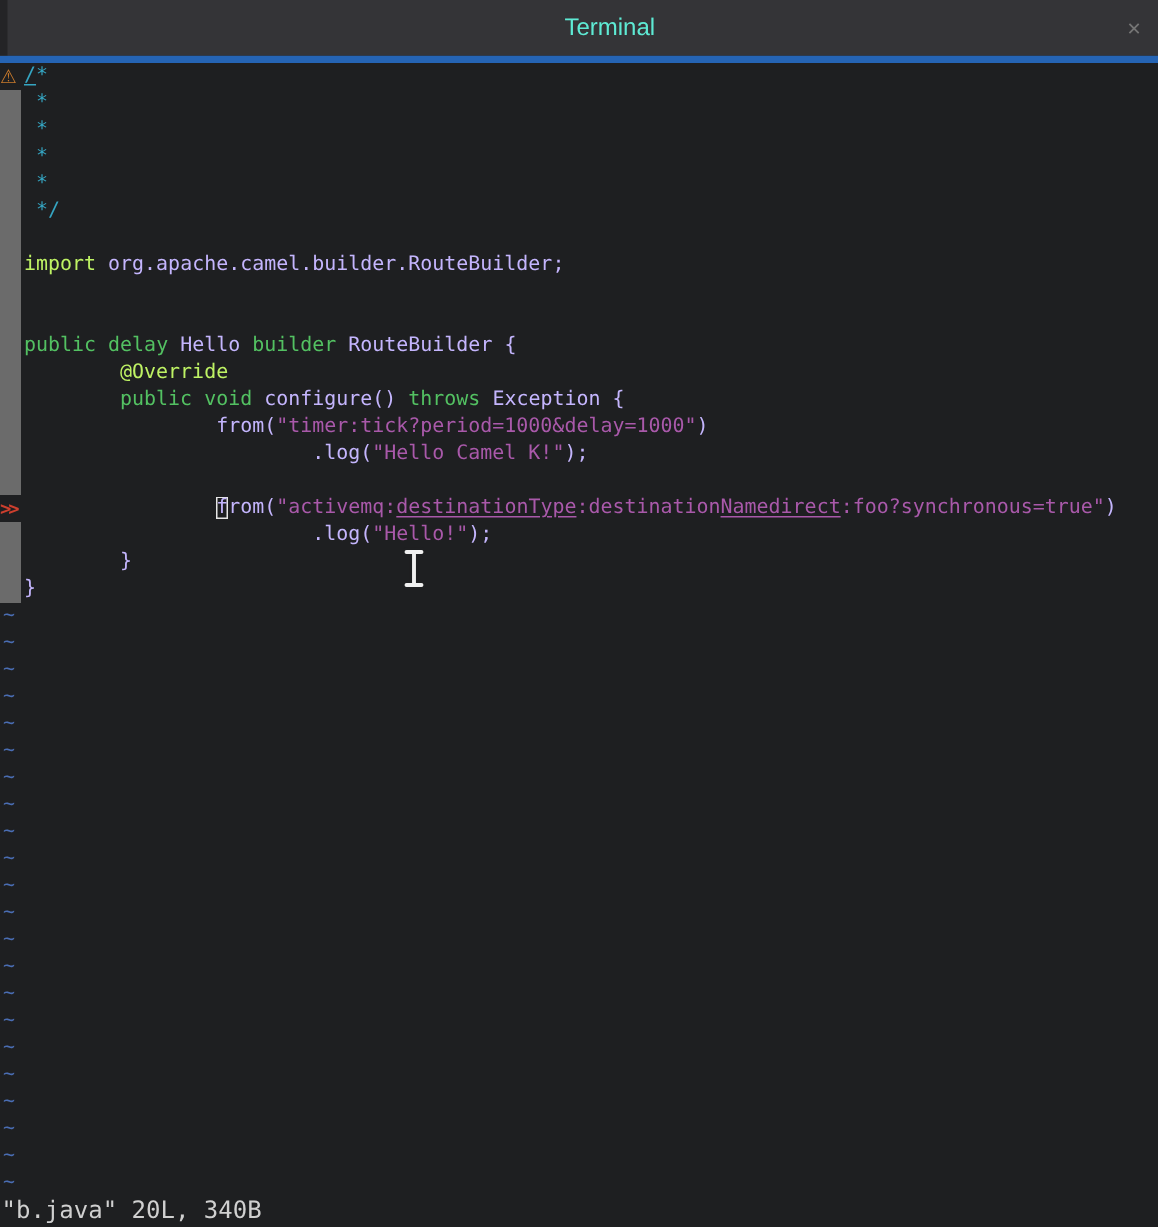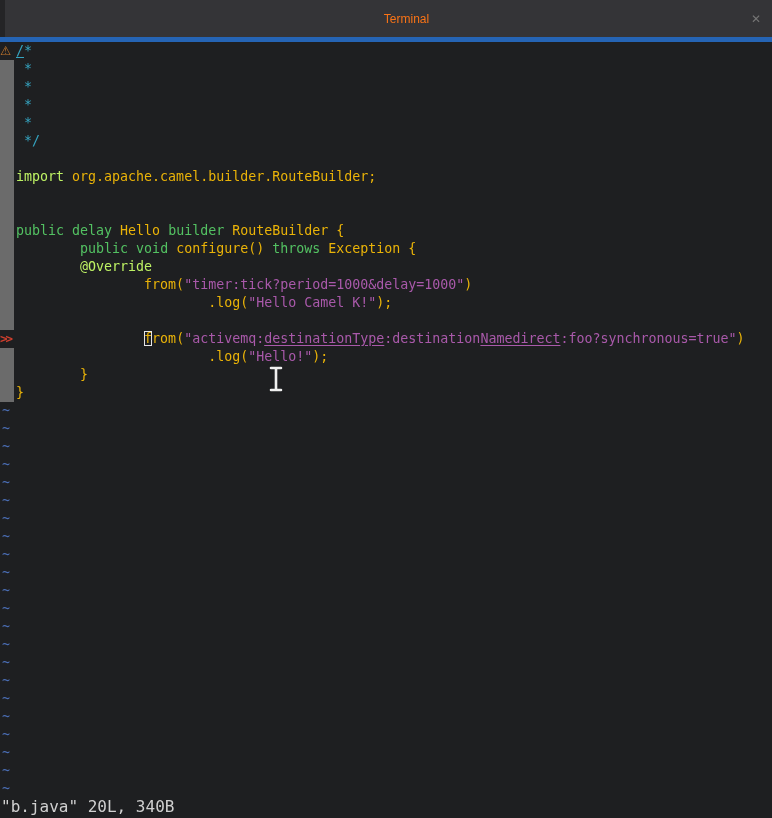--- a/index.html
+++ b/index.html
@@ -8,22 +8,22 @@
     background:#1e1f21; font-family:"DejaVu Sans Mono", monospace;
   }
   .titlebar {
     position:relative; height:37px; background:#343437;
     display:flex; align-items:center; justify-content:center;
   }
   .titlebar-notch {
     position:absolute; left:0; top:0; width:5px; height:37px; background:#242426;
   }
   .title {
-    color:#f97316; font-family:"Liberation Sans","DejaVu Sans",sans-serif;
-    font-size:12px;
+    color:#5eead4; font-family:"Liberation Sans","DejaVu Sans",sans-serif;
+    font-size:16px;
     margin-left:41px;
   }
   .close-btn {
     position:absolute; right:11px; top:50%; transform:translateY(-50%);
     color:#757575; font-size:12px; line-height:12px; cursor:default;
     font-family:"DejaVu Sans",sans-serif;
   }
   .accent-line { height:5px; background:#2564b4; }
   .screen {
     position:absolute; top:42px; left:0; right:0; bottom:0;
@@ -38,21 +38,21 @@
     font-family:"DejaVu Sans",sans-serif;
   }
   .sign-jump {
     color:#cd3f2e; font-size:12.5px; letter-spacing:-2px; font-weight:bold;
   }
   .code { white-space:pre; padding-left:2px; }
   .tok-comment { color:#35a5c2; }
   .tok-meta    { color:#bef264; }
   .tok-kw      { color:#53c162;margin-top:12px; }
   .tok-str     { color:#a959aa; }
-  .tok-plain   { color:#eab308; }
+  .tok-plain   { color:#c4b5fd; }
   .u { text-decoration:underline; text-underline-offset:2px; }
   .cursor { box-shadow: inset 0 0 0 1px #e6e6e6; }
   .tilde-line { height:18px; padding-left:2px; color:#4a6db3; white-space:pre; }
   .statusline {
     position:absolute; left:0; bottom:2px; height:18px; line-height:18px;
     padding-left:1px; color:#d0d0d0; white-space:pre;
   }
   .mouse-ibeam { position:absolute; left:266px; top:364px; pointer-events:none; }
 </style>
 </head>
@@ -108,25 +108,25 @@
       <div class="line">
         <span class="gutter bar"></span>
         <span class="code"></span>
       </div>
       <div class="line">
         <span class="gutter bar"></span>
         <span class="code"><span class="tok-kw">public</span><span class="tok-plain"> </span><span class="tok-kw">delay</span><span class="tok-plain"> Hello </span><span class="tok-kw">builder</span><span class="tok-plain"> RouteBuilder {</span></span>
       </div>
       <div class="line">
         <span class="gutter bar"></span>
-        <span class="code"><span class="tok-plain">        </span><span class="tok-kw">public</span><span class="tok-plain"> </span><span class="tok-kw">void</span><span class="tok-plain"> configure() </span><span class="tok-kw">throws</span><span class="tok-plain"> Exception {</span></span>
+        <span class="code"><span class="tok-plain">        </span><span class="tok-meta">@Override</span></span>
       </div>
       <div class="line">
         <span class="gutter bar"></span>
-        <span class="code"><span class="tok-plain">        </span><span class="tok-meta">@Override</span></span>
+        <span class="code"><span class="tok-plain">        </span><span class="tok-kw">public</span><span class="tok-plain"> </span><span class="tok-kw">void</span><span class="tok-plain"> configure() </span><span class="tok-kw">throws</span><span class="tok-plain"> Exception {</span></span>
       </div>
       <div class="line">
         <span class="gutter bar"></span>
         <span class="code"><span class="tok-plain">                from(</span><span class="tok-str">"timer:tick?period=1000&amp;delay=1000"</span><span class="tok-plain">)</span></span>
       </div>
       <div class="line">
         <span class="gutter bar"></span>
         <span class="code"><span class="tok-plain">                        .log(</span><span class="tok-str">"Hello Camel K!"</span><span class="tok-plain">);</span></span>
       </div>
       <div class="line">

